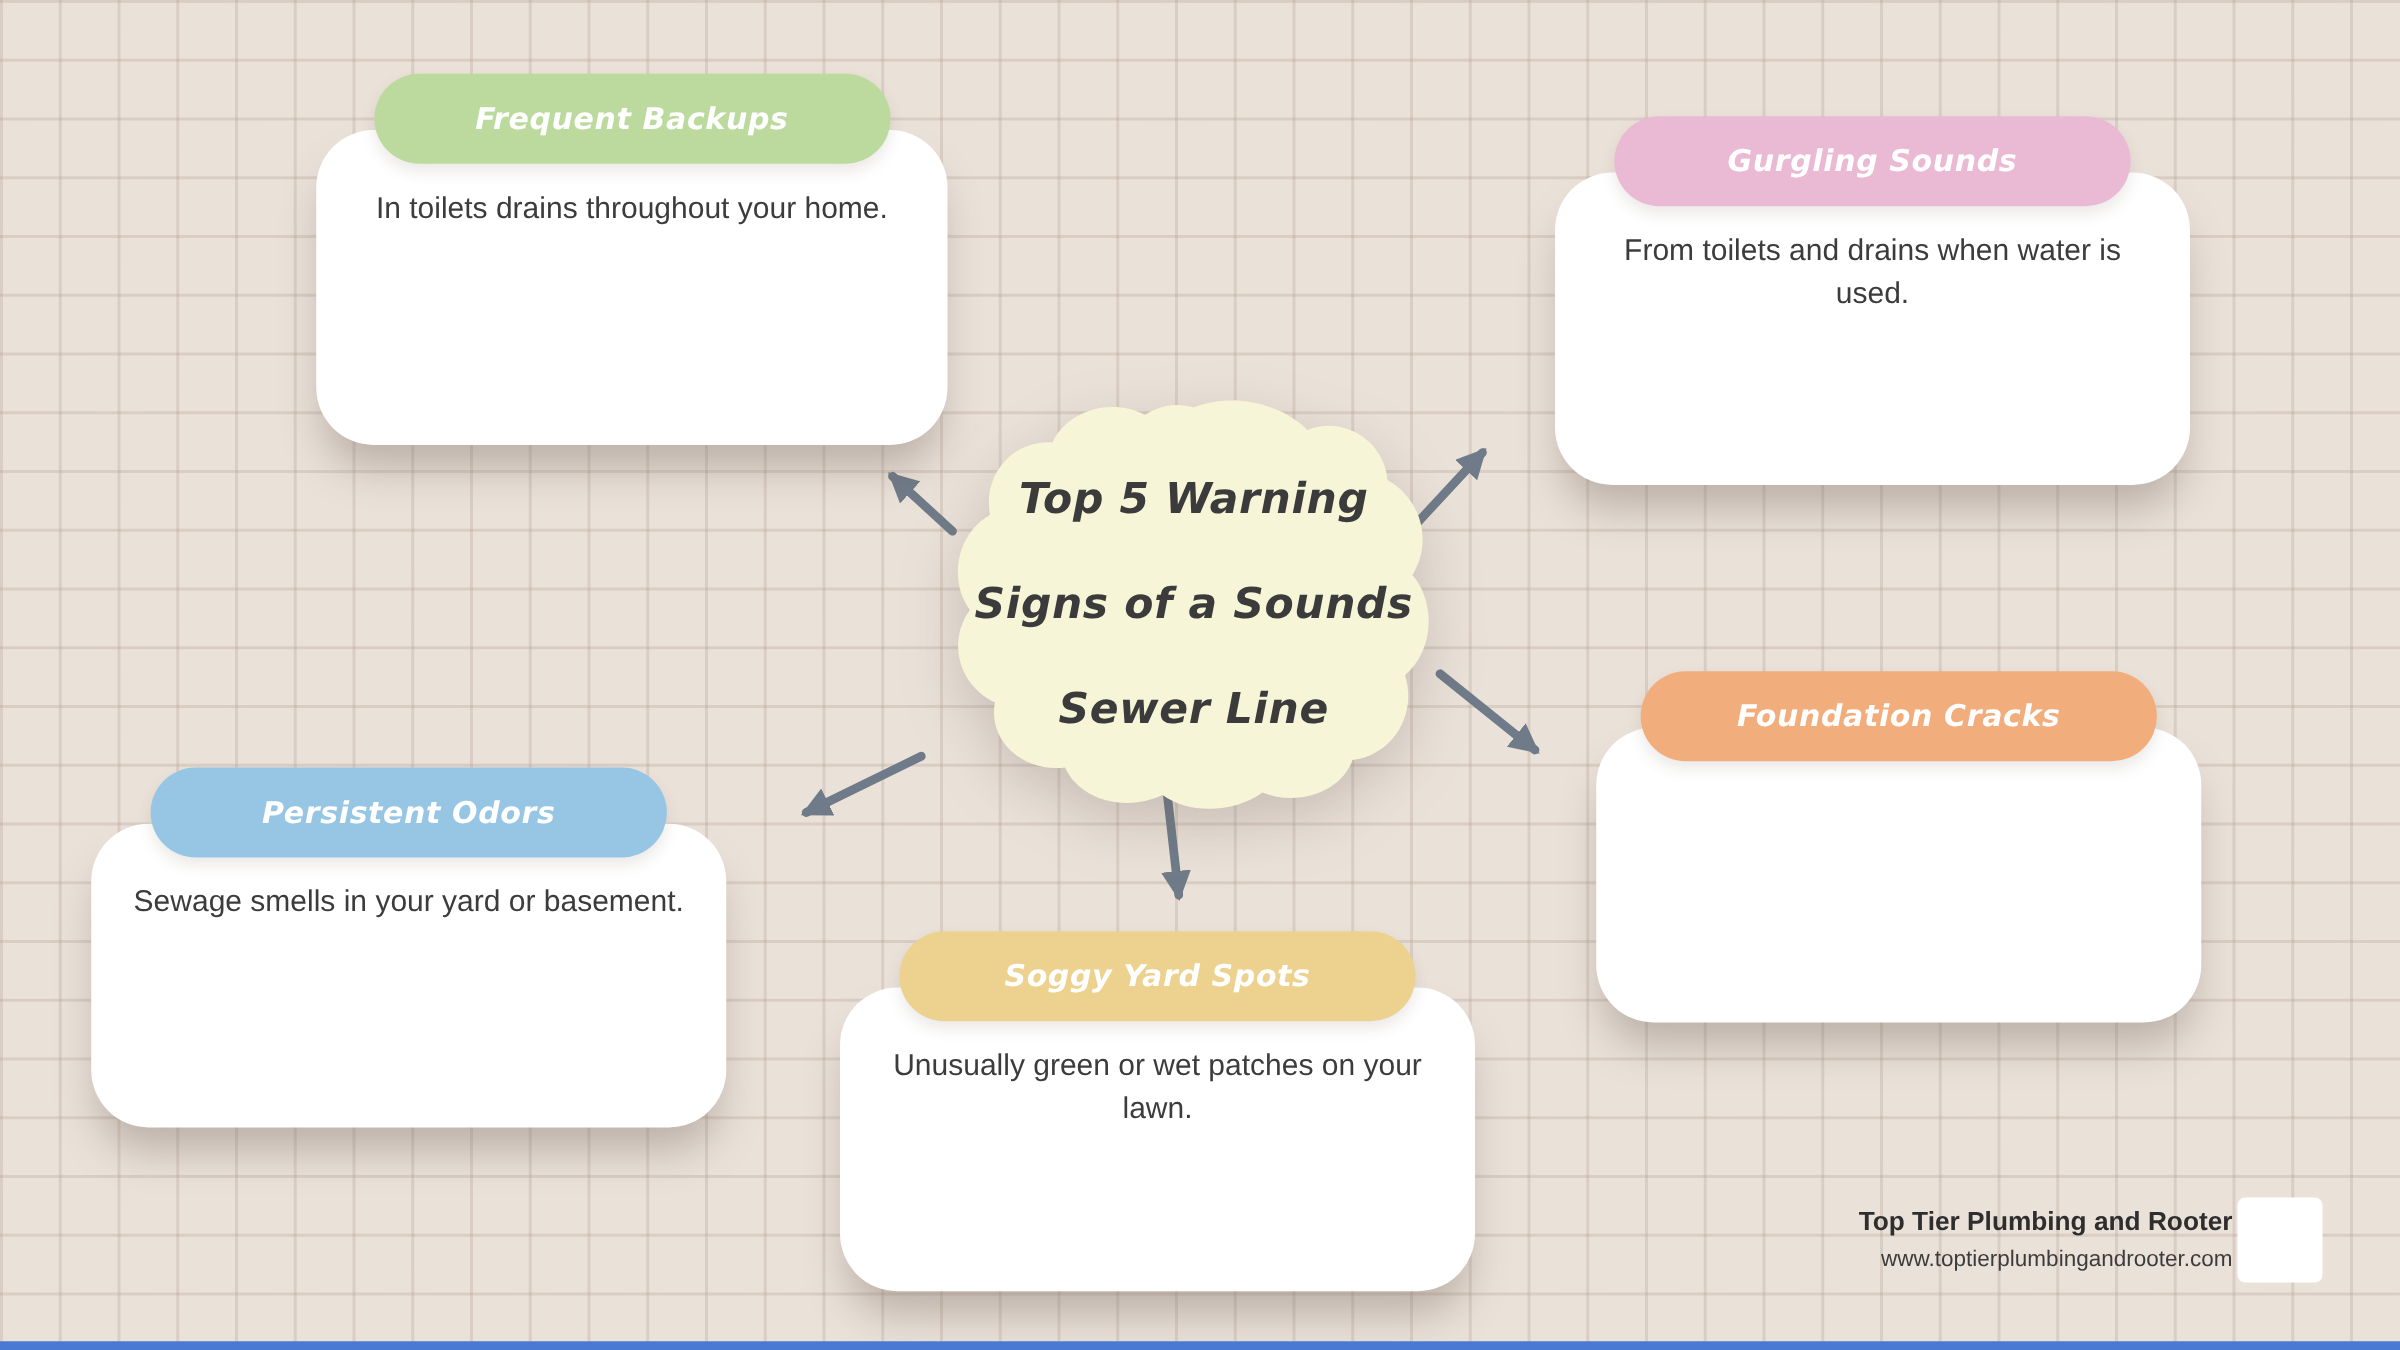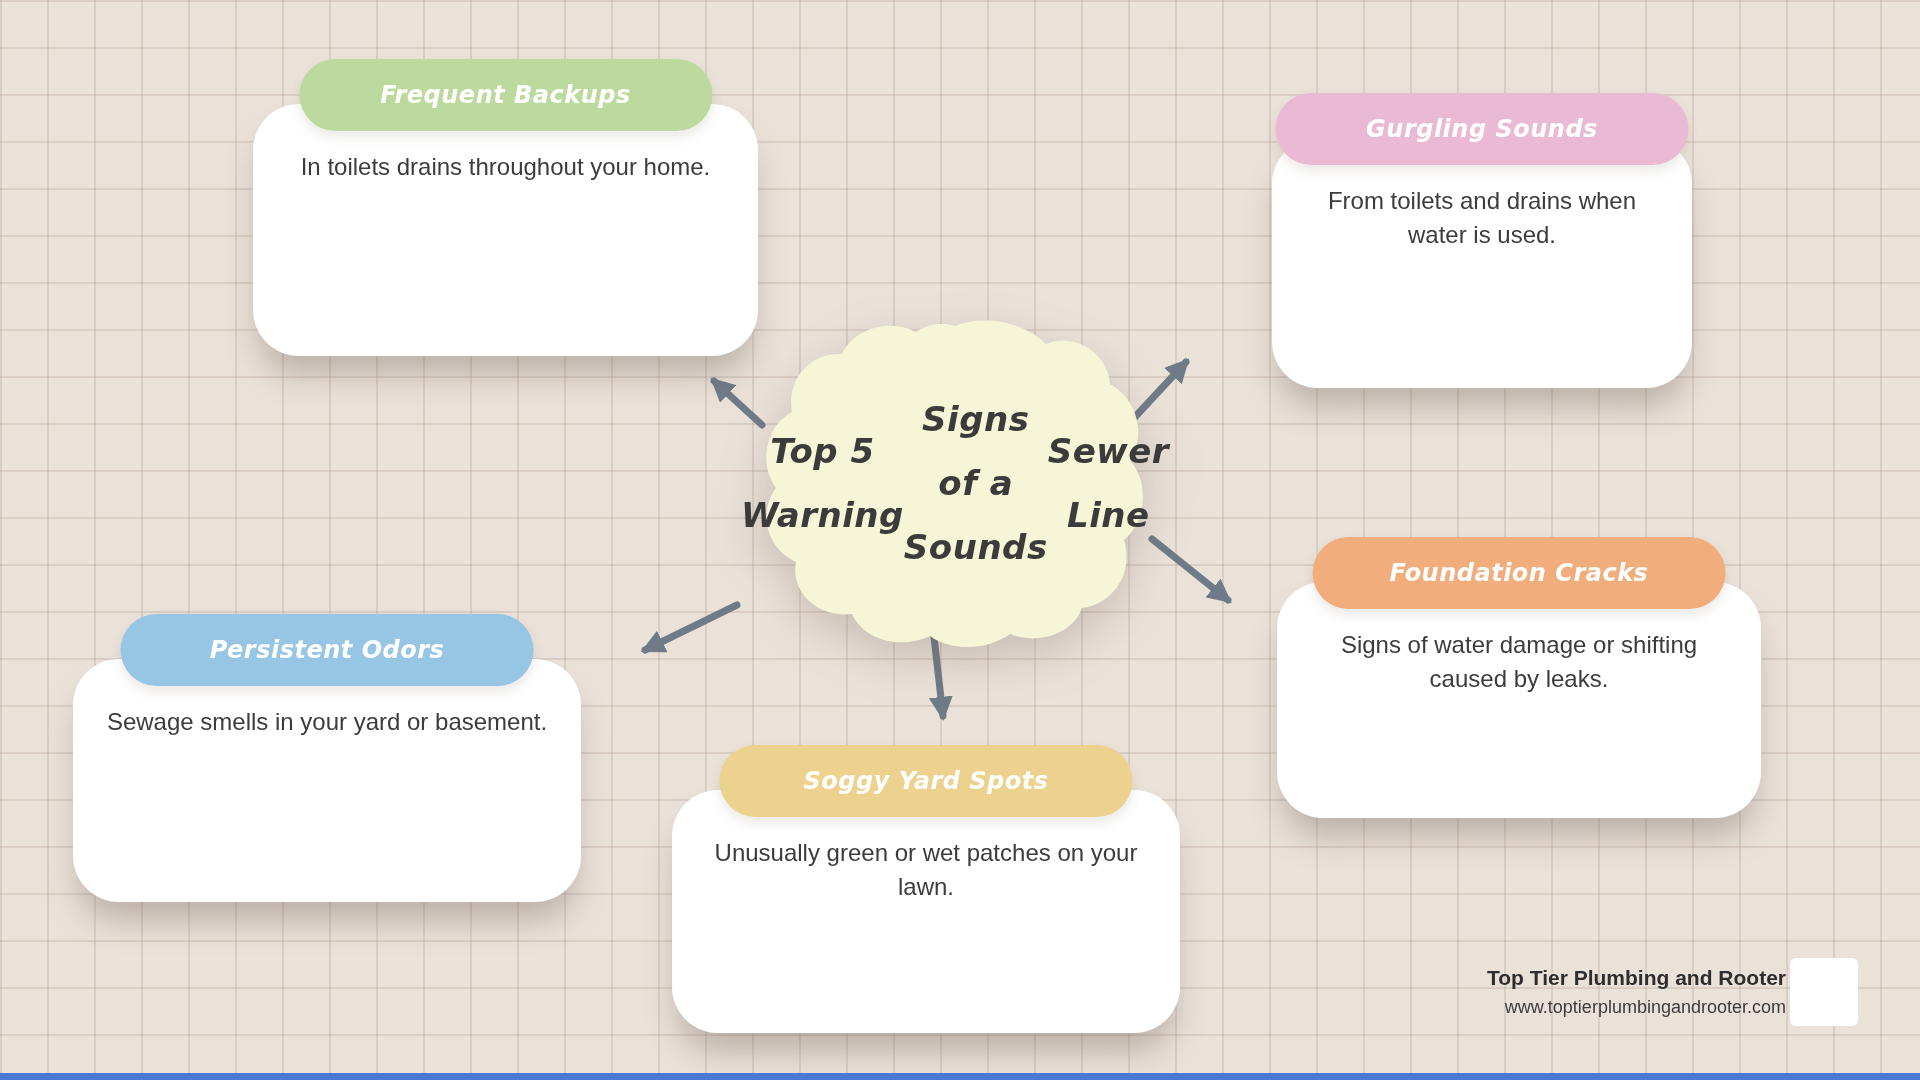--- a/index.html
+++ b/index.html
@@ -20,21 +20,21 @@
   }
 
   
   .card {
     position: absolute;
     background: #FFFFFF;
     border-radius: 46px;
     box-shadow: 0 24px 32px -6px rgba(104, 88, 76, 0.35);
   }
   #card-frequent-backups  { left: 253px;  top: 104px; width: 505px; height: 252px; }
-  #card-gurgling-sounds   { left: 1272px; top: 138px; width: 420px; height: 250px; }
+  #card-gurgling-sounds   { left: 1244px; top: 138px; width: 508px; height: 250px; }
   #card-persistent-odors  { left: 73px;   top: 659px; width: 508px; height: 243px; }
   #card-soggy-yard-spots  { left: 672px;  top: 790px; width: 508px; height: 243px; }
   #card-foundation-cracks { left: 1277px; top: 582px; width: 484px; height: 236px; }
 
   .pill {
     position: absolute;
     top: -45px;
     left: 50%;
     transform: translateX(-50%);
     width: 413px;
@@ -70,30 +70,31 @@
     top: 318px;
     width: 406px;
     height: 330px;
     filter: drop-shadow(0 16px 22px rgba(104, 88, 76, 0.25));
   }
   .blob-wrap svg { position: absolute; inset: 0; }
   .blob-title {
     position: absolute;
     inset: 0;
     display: flex;
-    flex-direction: row;
+    flex-direction: column;
     align-items: center;
     justify-content: center;
     text-align: center;
     font-family: "DejaVu Sans", sans-serif;
     font-style: italic;
     font-weight: 700;
     font-size: 34px;
     line-height: 64px;
     letter-spacing: 0.5px;
+    gap: 20px;
   }
 
   
   .arrows { position: absolute; left: 0; top: 0; width: 1920px; height: 1080px; pointer-events: none; }
 
   
   .footer {
     position: absolute;
     right: 62px;
     top: 958px;
@@ -176,21 +177,20 @@
     <div class="pill" style="background-color: rgb(150, 198, 228);">
       <span>Persistent Odors</span>
     </div>
     <p class="card-body">Sewage smells in your yard or basement.</p>
   </section>
 
   <section class="card" id="card-foundation-cracks">
     <div class="pill" style="background-color: rgb(242, 173, 125);">
       <span>Foundation Cracks</span>
     </div>
-    <p class="card-body">Signs of water damage or shifting caused by leaks.</p>
   </section>
 
   <div class="footer">
     <div class="footer-text">
       <div class="footer-company">Top Tier Plumbing and Rooter</div>
       <div class="footer-site">www.toptierplumbingandrooter.com</div>
     </div>
     <div class="footer-logo"></div>
   </div>
 

